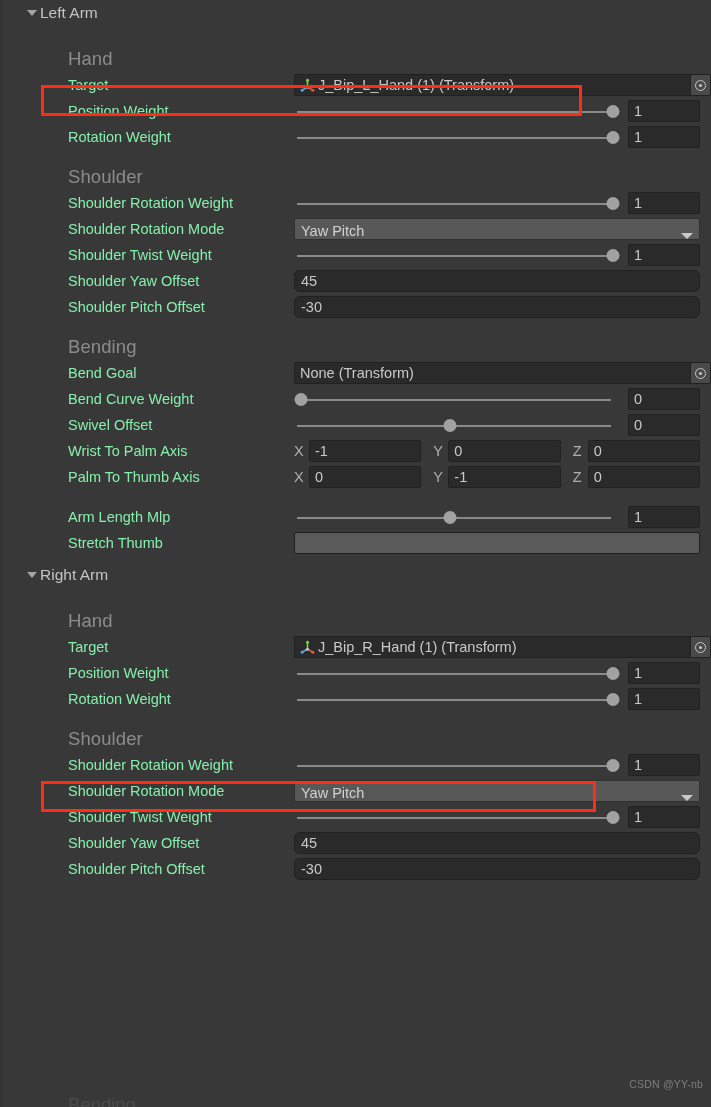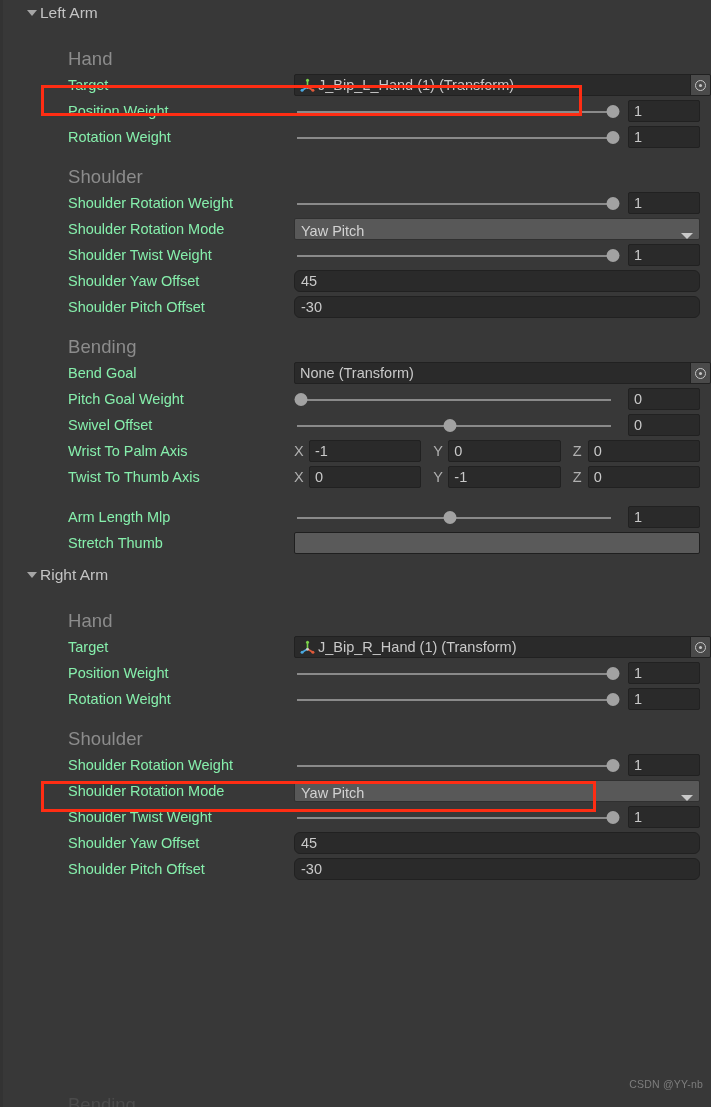--- a/index.html
+++ b/index.html
@@ -368,21 +368,21 @@
             <span class="objtext">None (Transform)</span>
             <span class="picker">
               <span class="ring">
                 <i></i>
               </span>
             </span>
           </div>
         </div>
       </div>
       <div class="row">
-        <div class="lbl">Pitch Goal Weight</div>
+        <div class="lbl">Bend Curve Weight</div>
         <div class="ctl">
           <div class="slider">
             <div class="track"></div>
             <div class="knob" style="left: 2%;"></div>
           </div>
           <div class="numbox">0</div>
         </div>
       </div>
       <div class="row">
         <div class="lbl">Swivel Offset</div>
@@ -401,21 +401,21 @@
             <span class="axis">X</span>
             <div class="vbox">-1</div>
             <span class="axis">Y</span>
             <div class="vbox">0</div>
             <span class="axis">Z</span>
             <div class="vbox">0</div>
           </div>
         </div>
       </div>
       <div class="row">
-        <div class="lbl">Twist To Thumb Axis</div>
+        <div class="lbl">Palm To Thumb Axis</div>
         <div class="ctl">
           <div class="vec">
             <span class="axis">X</span>
             <div class="vbox">0</div>
             <span class="axis">Y</span>
             <div class="vbox">-1</div>
             <span class="axis">Z</span>
             <div class="vbox">0</div>
           </div>
         </div>

